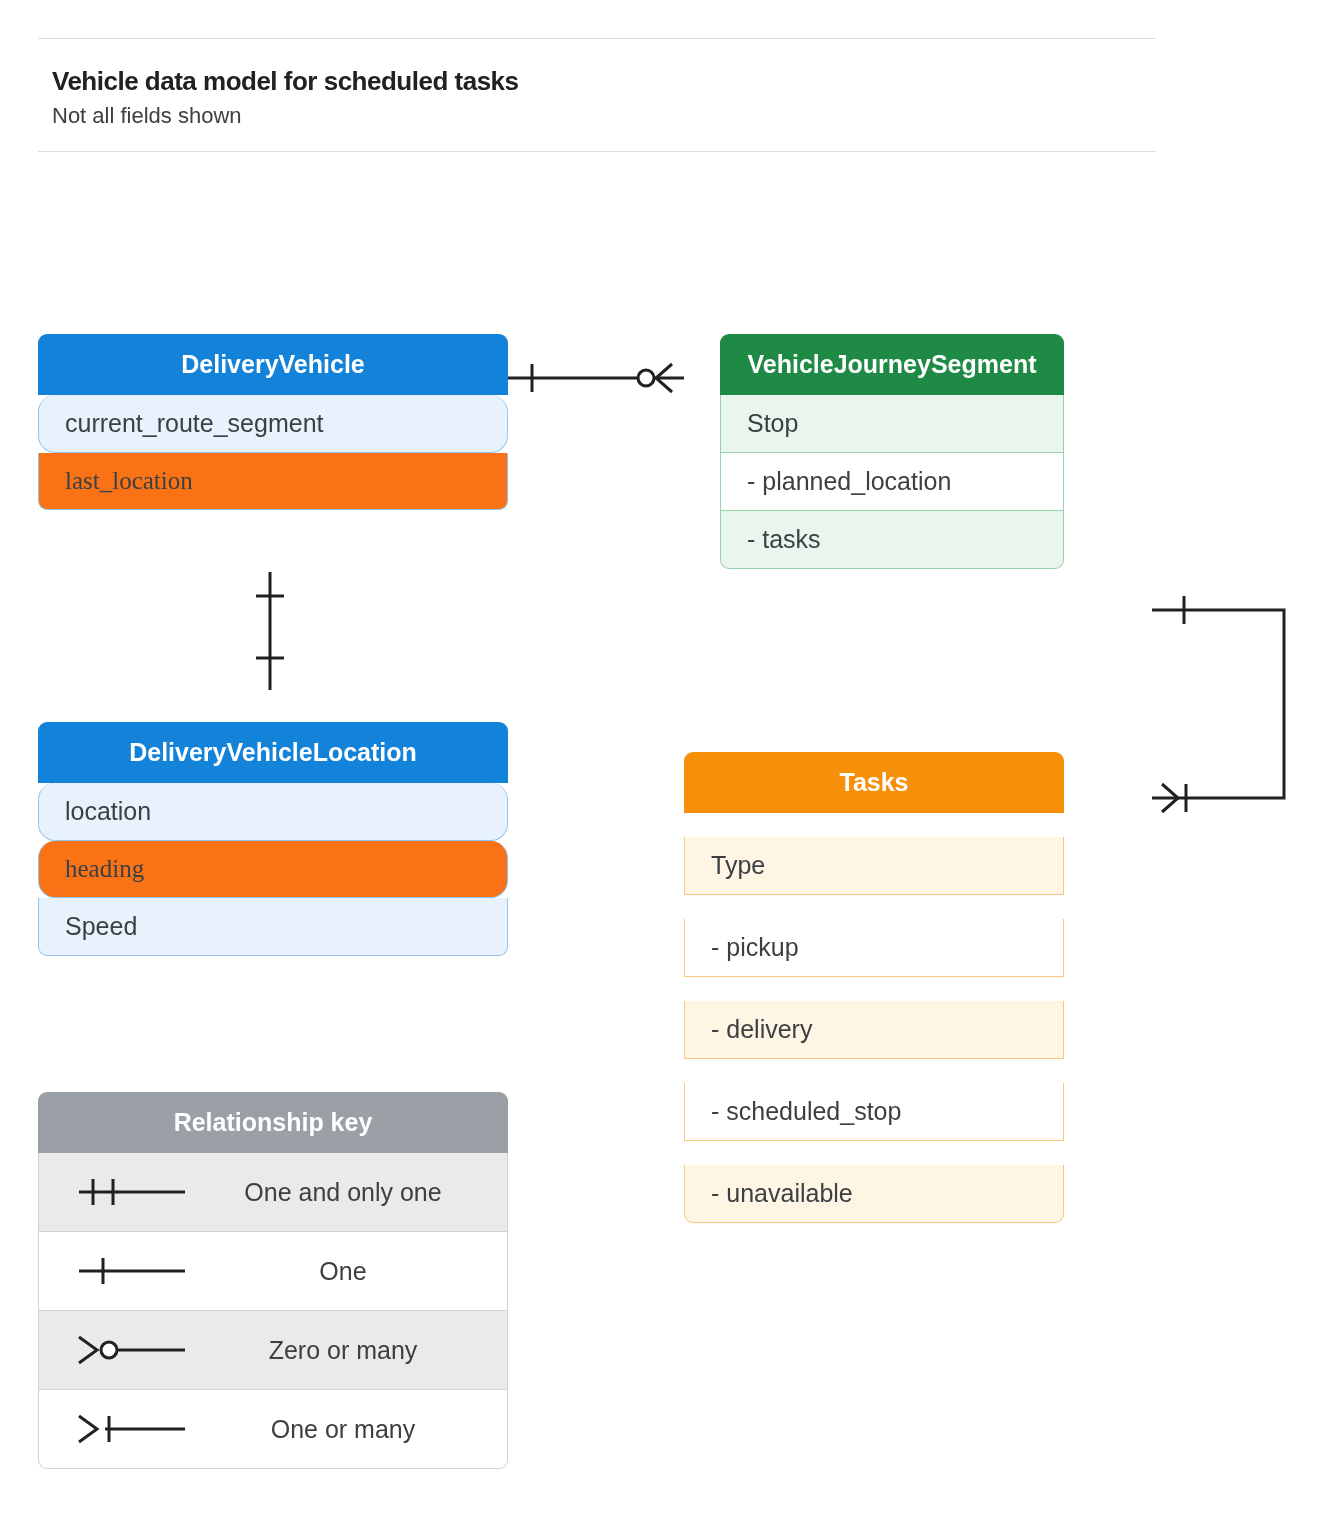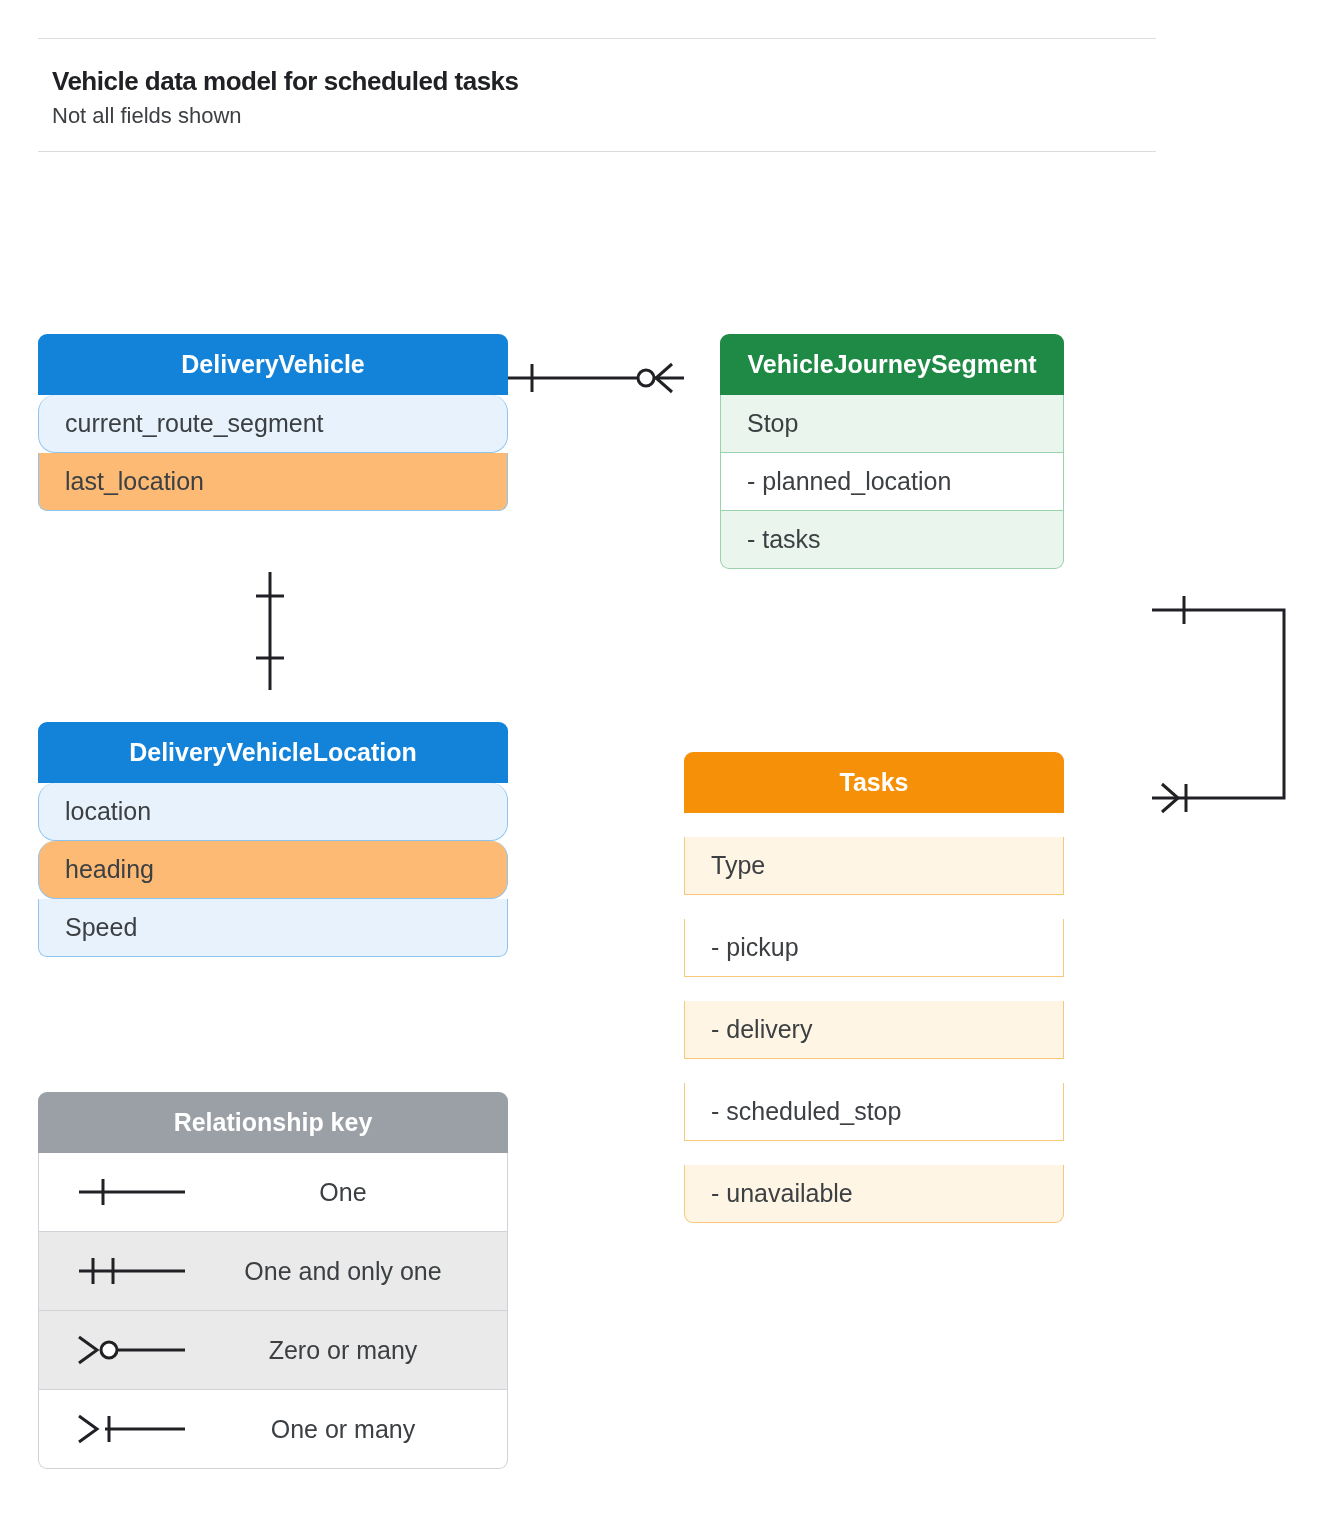--- a/index.html
+++ b/index.html
@@ -65,21 +65,21 @@
     border-bottom: 1.5px solid transparent;
   }
   .entity .row:last-child {
     border-radius: 0 0 9px 9px;
   }
 
   
   .blue .ehead { background: #1283d9; }
   .blue .row { border-color: #8ec5ef; border-radius: 17px; }
   .blue .row.alt { background: #e7f2fd; }
-  .blue .row.plain { background: #fdba74; }
+  .blue .row.plain { background: #f97316; font-family: Liberation Serif, serif; }
 
   
   .green .ehead { background: #1e8a45; }
   .green .row { border-color: #9ad2ad; }
   .green .row.alt { background: #e9f5ed; }
   .green .row.plain { background: #ffffff; }
 
   
   .orange .ehead { background: #f79009; }
   .orange .row { border-color: #f8c77a; margin-top: 24px; }
@@ -173,45 +173,45 @@
   <div class="row alt">Type</div>
   <div class="row plain">-  pickup</div>
   <div class="row alt">-  delivery</div>
   <div class="row plain">-  scheduled_stop</div>
   <div class="row alt">-  unavailable</div>
 </div>
 
 <div class="entity grey" style="left:38px; top:1092px; width:470px;">
   <div class="ehead">Relationship key</div>
 
-  <div class="row plain" style="padding:0;">
-    <div class="legend-row">
-      <div class="sym">
-        <svg width="130" height="40" viewBox="0 0 130 40">
-          <line x1="22" y1="20" x2="128" y2="20" stroke="#202124" stroke-width="3"></line>
-          <line x1="46" y1="7" x2="46" y2="33" stroke="#202124" stroke-width="3"></line>
-        </svg>
-      </div>
-      <div class="lbl">One</div>
-    </div>
-  </div>
-
   <div class="row alt" style="padding:0;">
     <div class="legend-row">
       <div class="sym">
         <svg width="130" height="40" viewBox="0 0 130 40">
           <line x1="22" y1="20" x2="128" y2="20" stroke="#202124" stroke-width="3"></line>
           <line x1="36" y1="7" x2="36" y2="33" stroke="#202124" stroke-width="3"></line>
           <line x1="56" y1="7" x2="56" y2="33" stroke="#202124" stroke-width="3"></line>
         </svg>
       </div>
       <div class="lbl">One and only one</div>
     </div>
   </div>
 
+  <div class="row plain" style="padding:0;">
+    <div class="legend-row">
+      <div class="sym">
+        <svg width="130" height="40" viewBox="0 0 130 40">
+          <line x1="22" y1="20" x2="128" y2="20" stroke="#202124" stroke-width="3"></line>
+          <line x1="46" y1="7" x2="46" y2="33" stroke="#202124" stroke-width="3"></line>
+        </svg>
+      </div>
+      <div class="lbl">One</div>
+    </div>
+  </div>
+
   <div class="row alt" style="padding:0;">
     <div class="legend-row">
       <div class="sym">
         <svg width="130" height="40" viewBox="0 0 130 40">
           <line x1="60" y1="20" x2="128" y2="20" stroke="#202124" stroke-width="3"></line>
           <circle cx="52" cy="20" r="8" fill="#ffffff" stroke="#202124" stroke-width="3"></circle>
           <path d="M22 7 L40 20 L22 33" fill="none" stroke="#202124" stroke-width="3"></path>
         </svg>
       </div>
       <div class="lbl">Zero or many</div>

